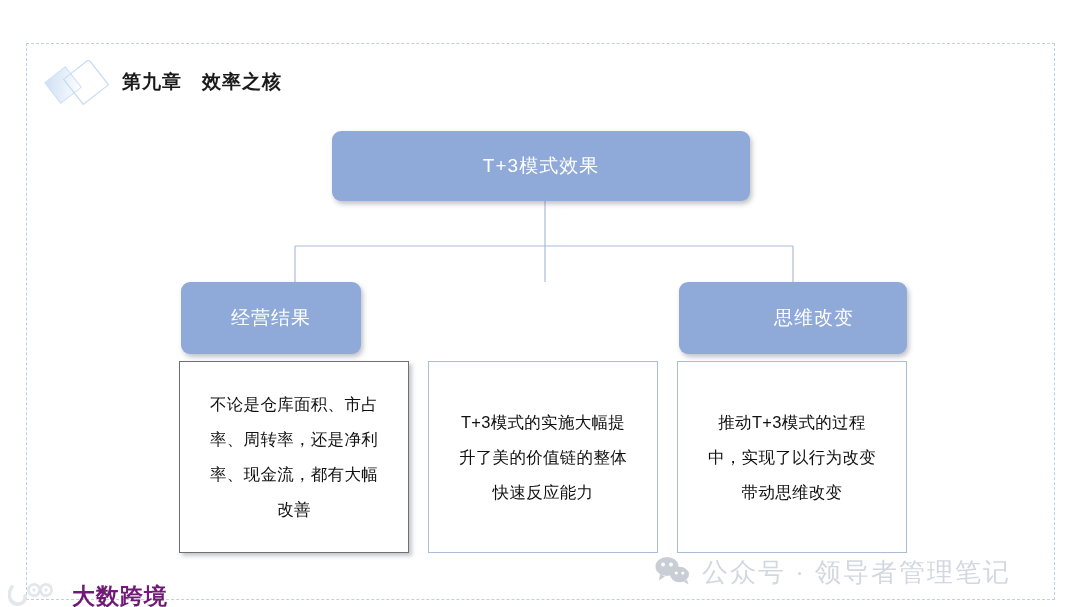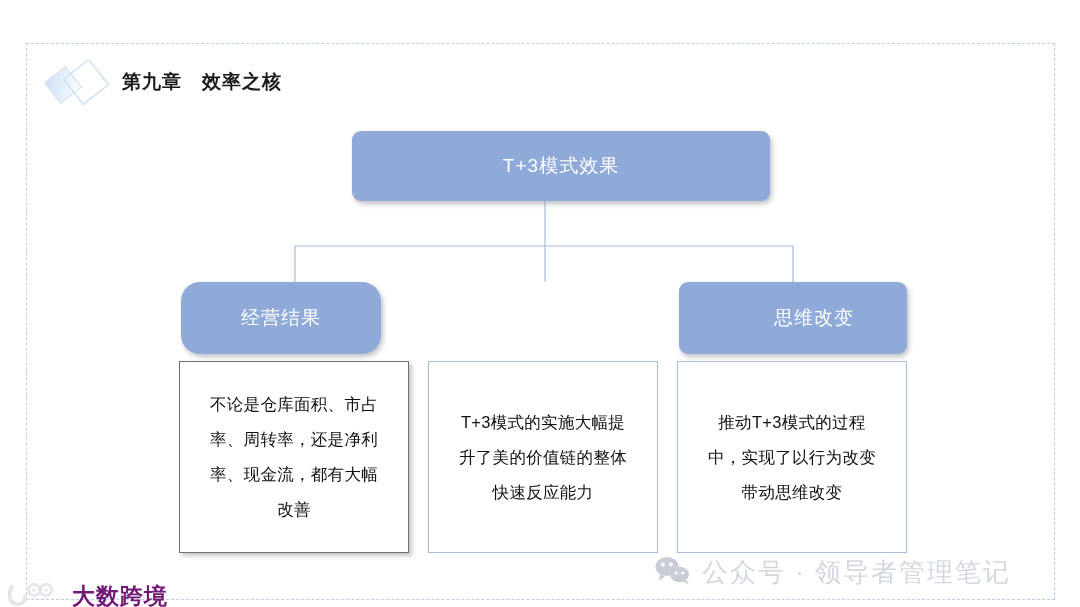--- a/index.html
+++ b/index.html
@@ -52,30 +52,30 @@
     position:absolute;
     box-sizing:border-box;
     background:#8fa9d8;
     border-radius:9px;
     display:flex;align-items:center;justify-content:center;
     color:#ffffff;
     font-weight:400;
     box-shadow:2px 3px 5px rgba(90,95,110,0.38);
   }
   .node-top{
-    left:352px;top:117px;width:418px;height:70px;
+    left:332px;top:117px;width:418px;height:70px;
     font-size:19px;
     letter-spacing:1px;
   }
   .node-l2{
     top:268px;height:72px;
     font-size:19px;
     letter-spacing:1px;
   }
-  #node-b1{left:181px;width:200px;border-radius:19px;}
+  #node-b1{left:181px;width:180px;}
   #node-b2{left:430px;width:228px;}
   #node-b3{left:679px;width:228px;padding-left:42px;}
 
   
   .panel{
     position:absolute;
     top:347px;height:192px;
     box-sizing:border-box;
     background:#ffffff;
     display:flex;align-items:center;justify-content:center;

